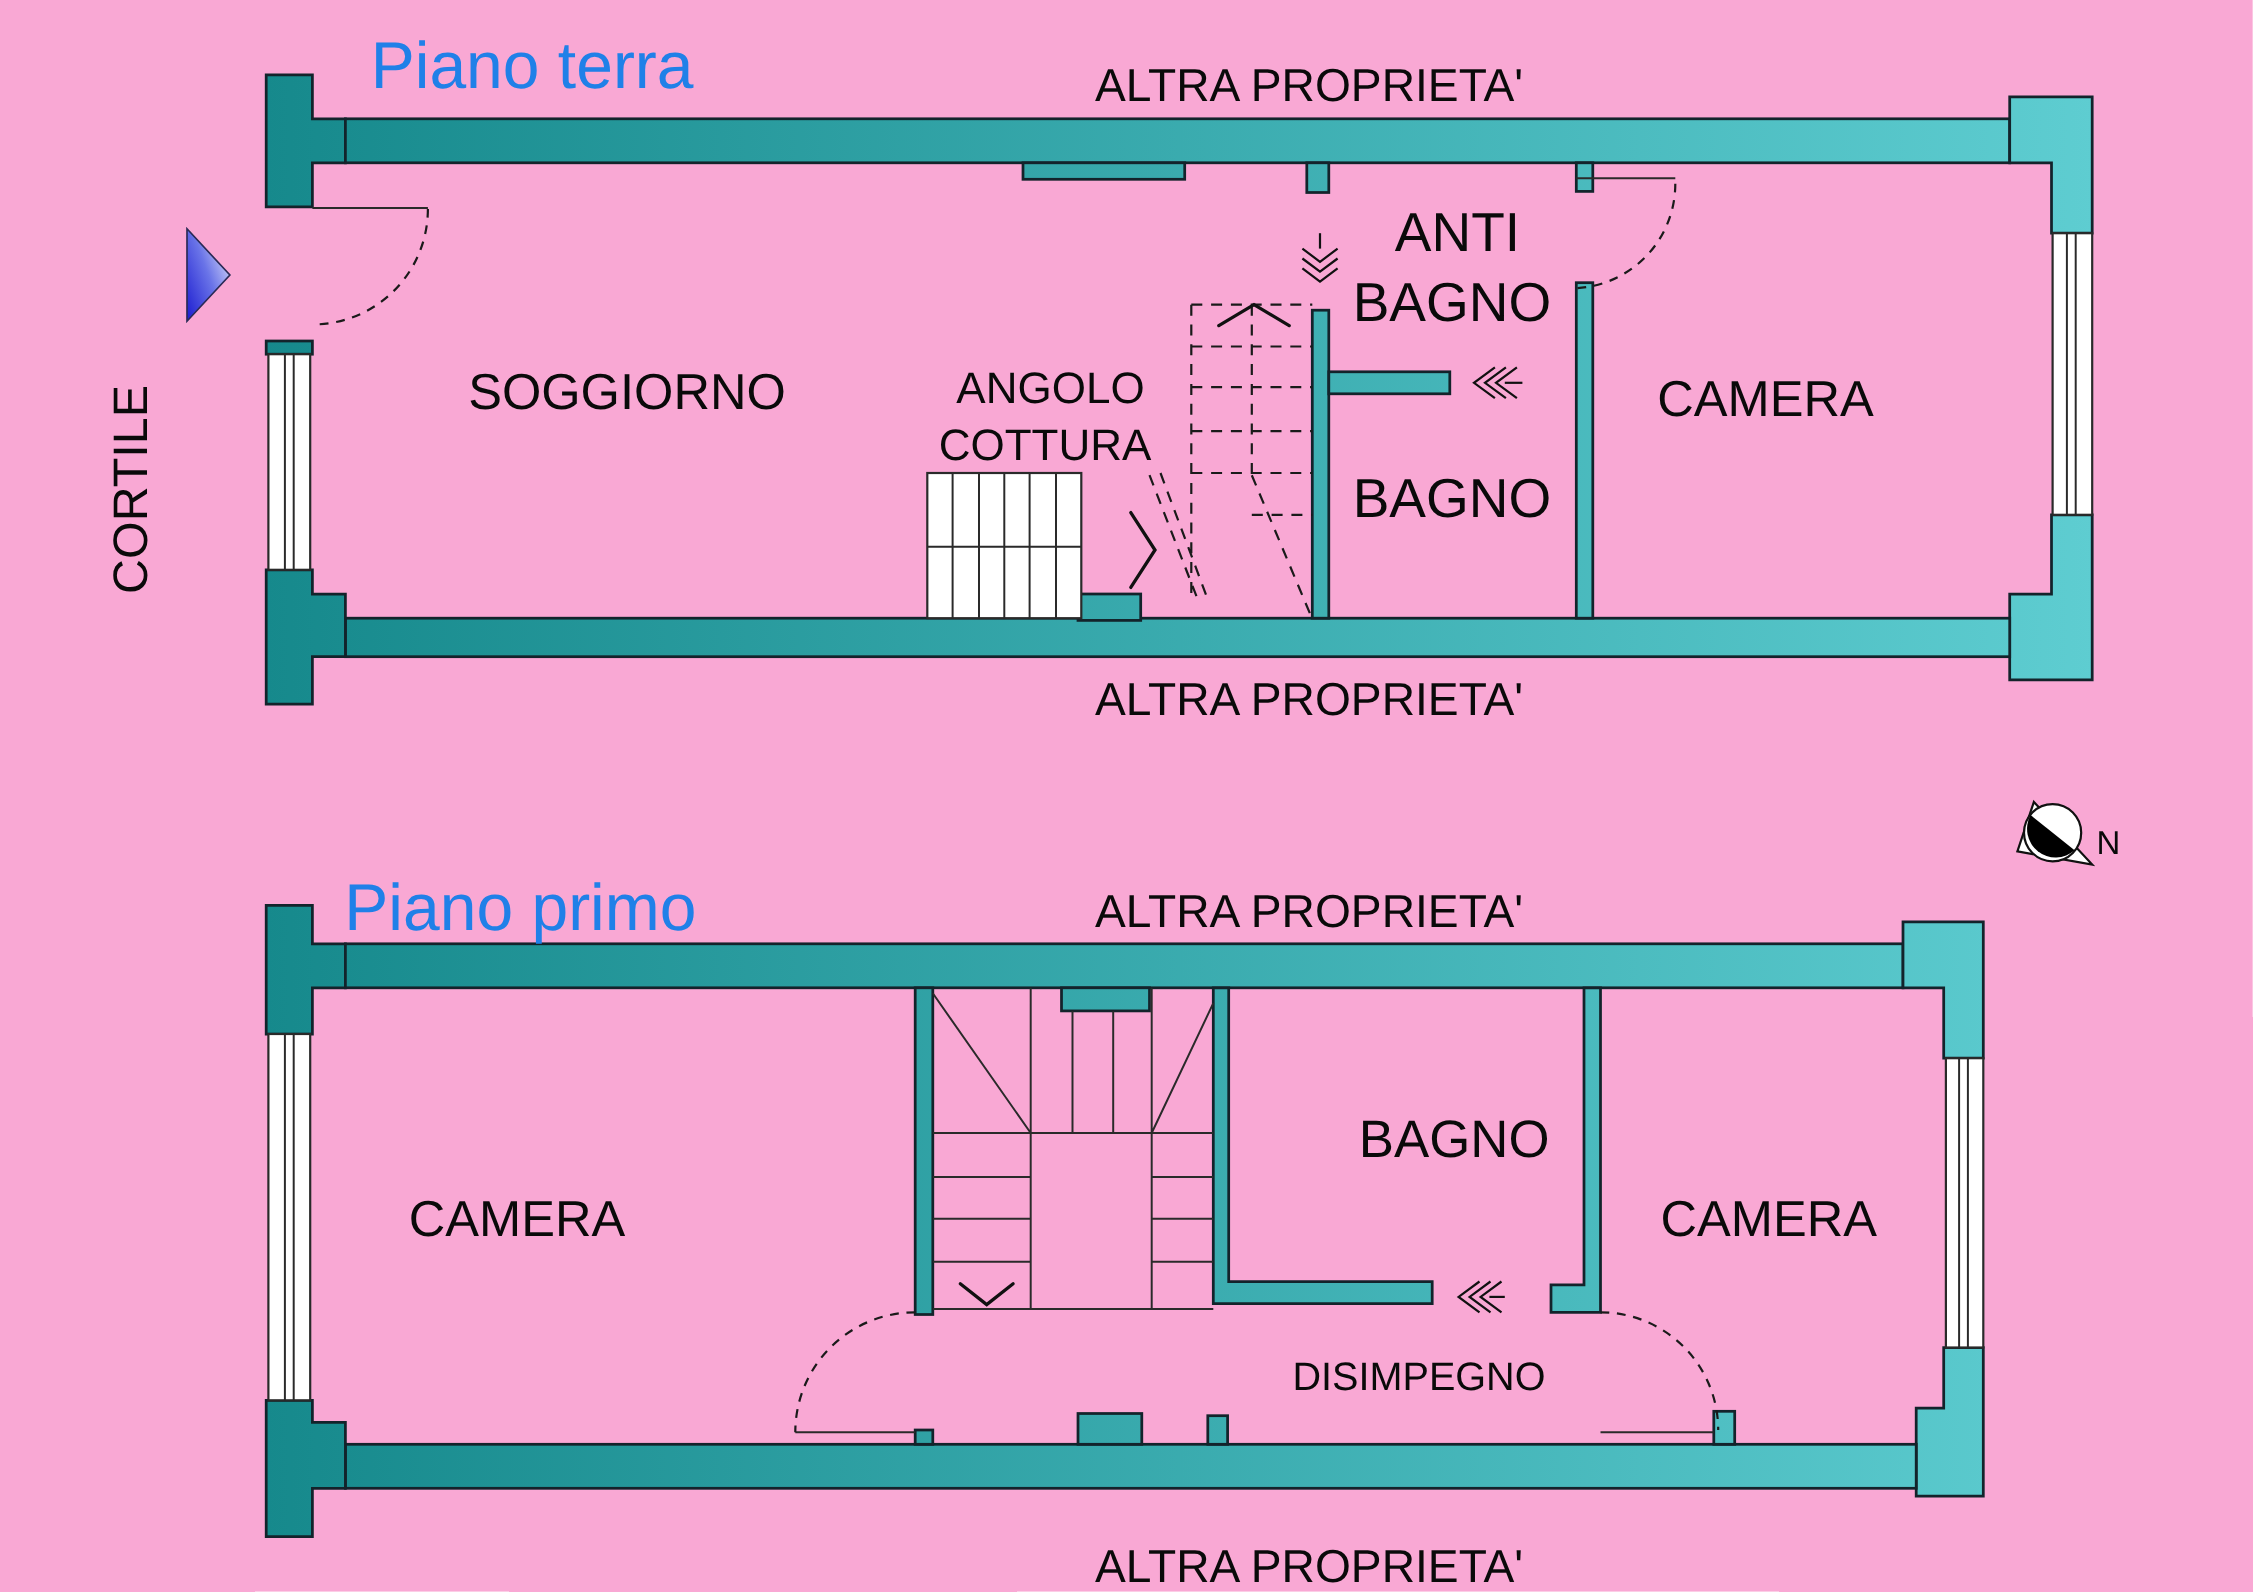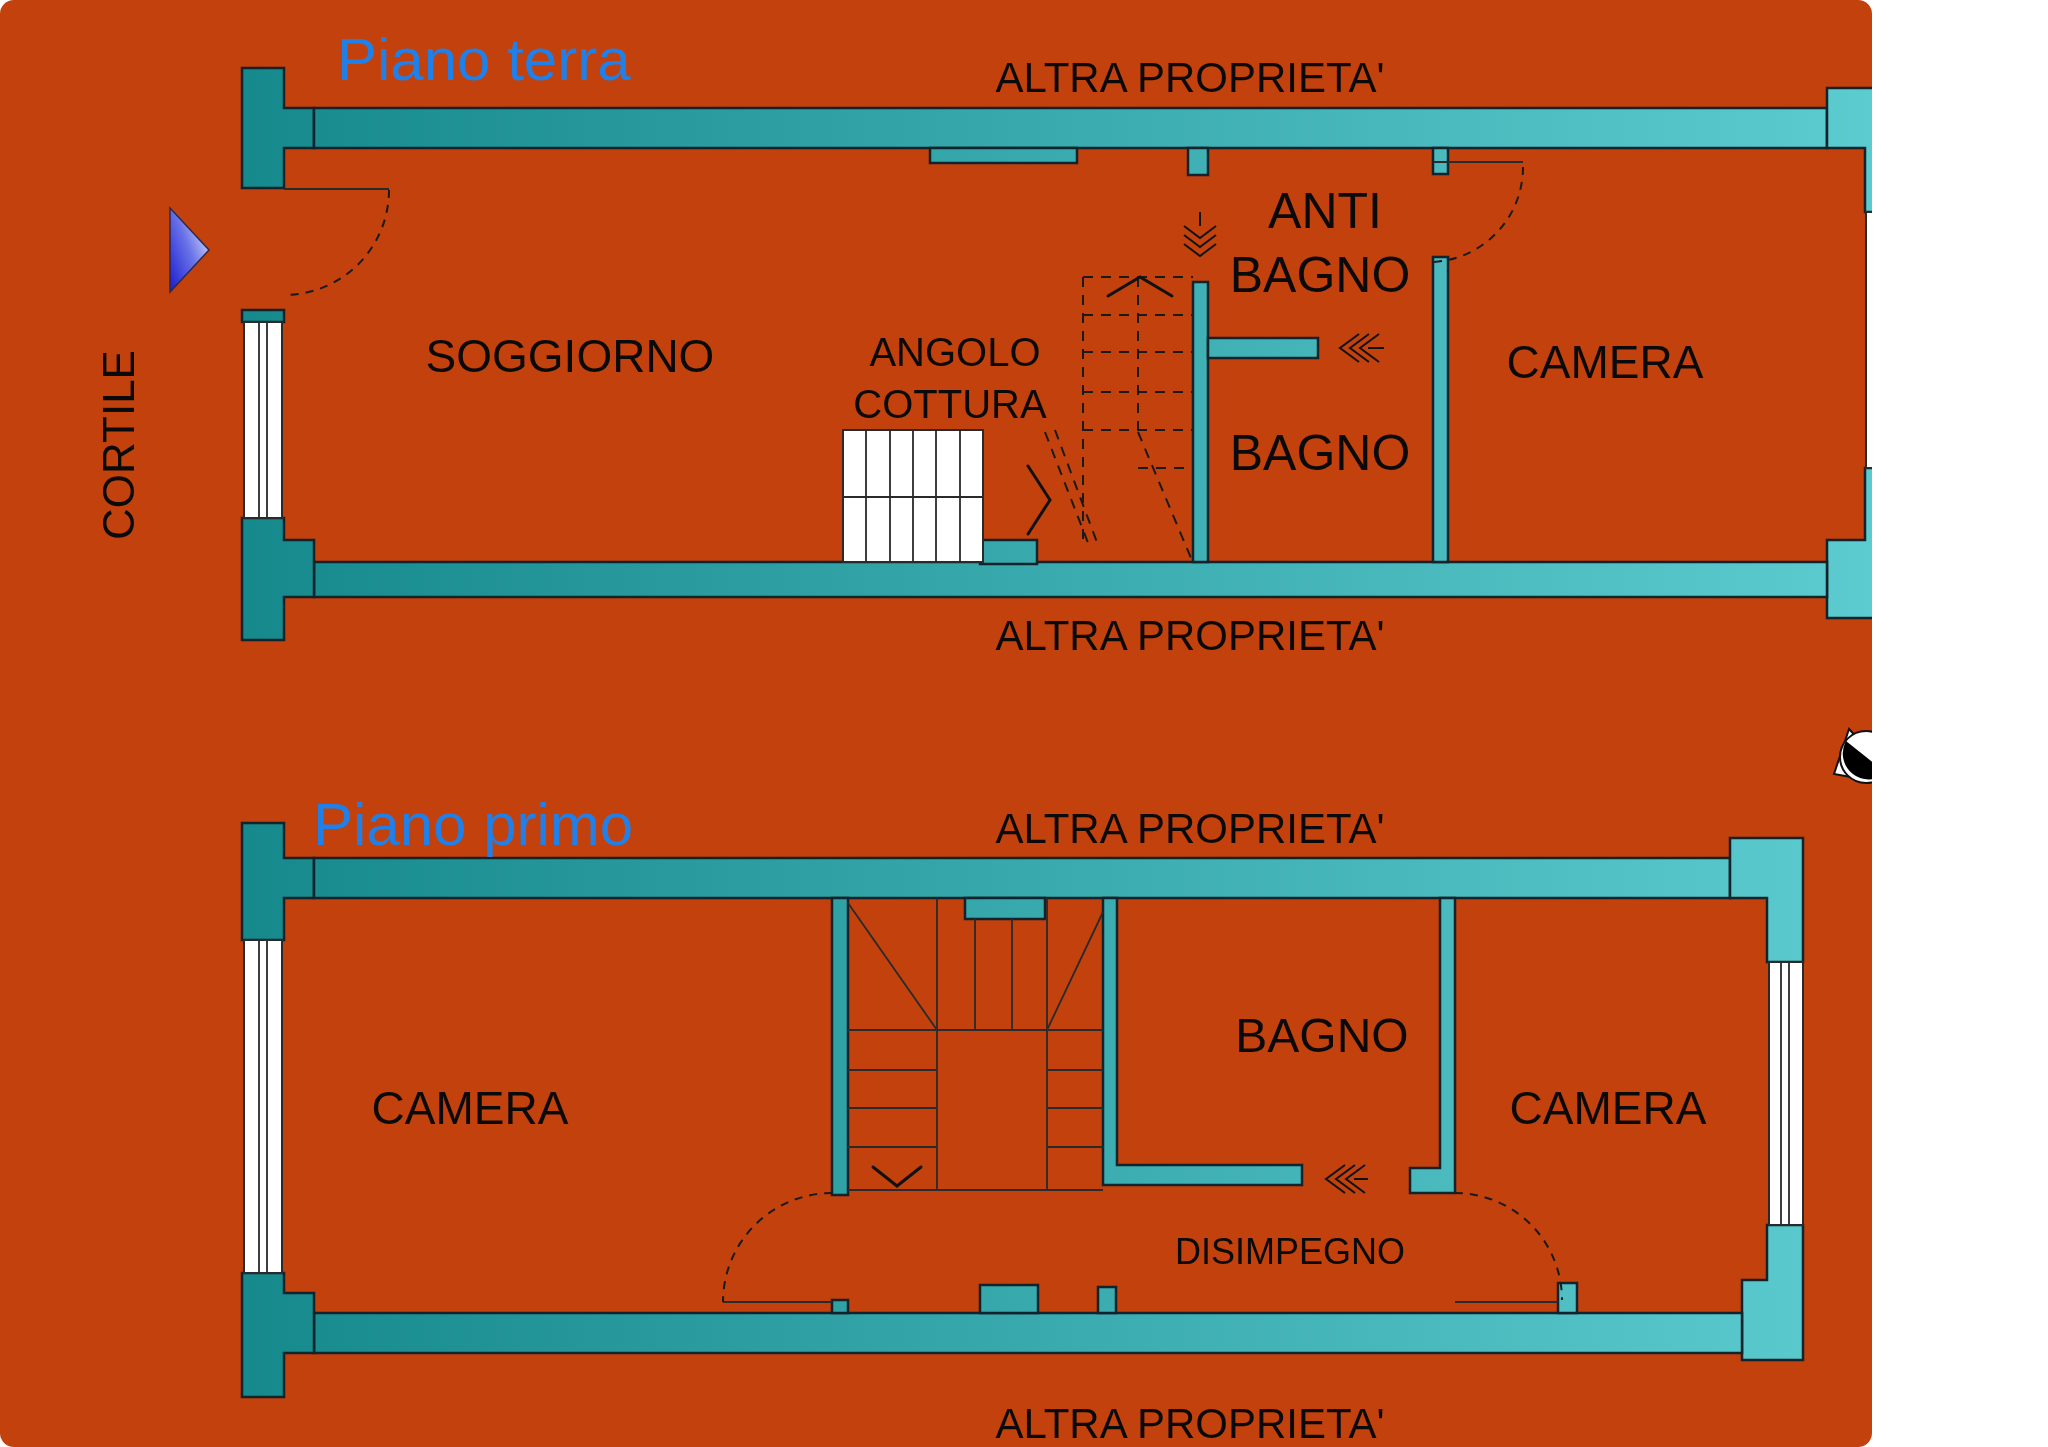--- a/index.html
+++ b/index.html
@@ -1,17 +1,17 @@
 <!DOCTYPE html>
 <html><head>
 <meta charset="utf-8">
 <style>
   html,body{margin:0;padding:0;background:#ffffff;}
   body{width:2048px;height:1447px;font-family:"Liberation Sans",sans-serif;}
-  #stage{position:relative;width:1872px;height:1447px;background:#c2410c;overflow:hidden;border-radius:14px;}
+  #stage{position:relative;width:2048px;height:1447px;background:#f9a8d4;overflow:hidden;}
   svg{display:block;}
   .wall{fill:url(#tealGrad);stroke:#13232b;stroke-width:2.5;}
   .win{fill:#ffffff;stroke:#2a2a2a;stroke-width:2;}
   .ln{stroke:#2a2a2a;stroke-width:1.8;fill:none;}
   .ln2{stroke:#111111;stroke-width:3;fill:none;stroke-linecap:round;}
   .dash{stroke:#1a1a1a;stroke-width:2;fill:none;stroke-dasharray:10 8;}
   .adash{stroke:#1a1a1a;stroke-width:2;fill:none;stroke-dasharray:8 7;}
   .chev{stroke:#111111;stroke-width:2;fill:none;}
   .lbl{fill:#0a0a0a;}
   .ttl{fill:#2080e8;}

